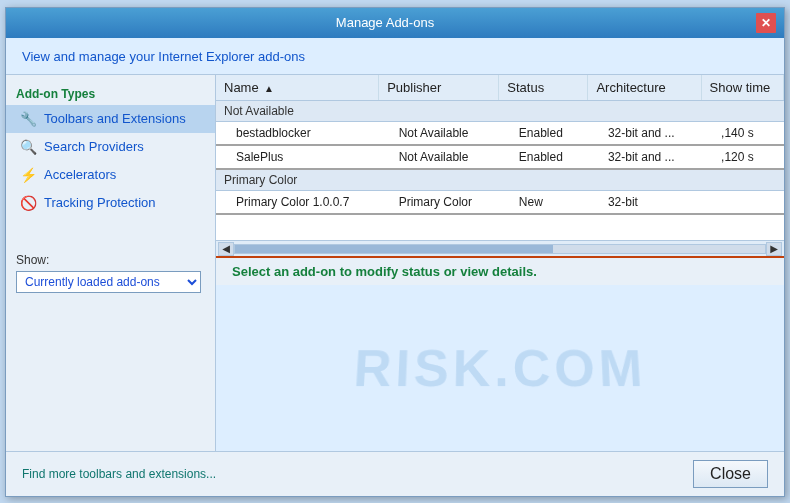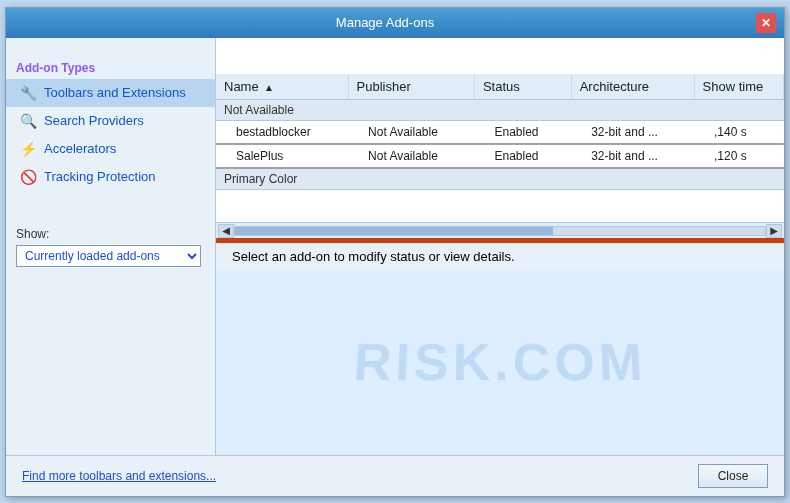--- a/index.html
+++ b/index.html
@@ -73,24 +73,23 @@
     .sidebar {
       width: 210px;
       background: #e8f0f8;
       border-right: 1px solid #b0c8e0;
       padding: 8px 0;
       flex-shrink: 0;
     }
 
     .sidebar-section-label {
       padding: 4px 10px;
-      color: #8b5cf6;
+      color: #15803d;
       font-size: 12px;
       font-weight: bold;
-      margin-top: 11px;
     }
 
     .sidebar-item {
       display: flex;
       align-items: center;
       padding: 5px 10px 5px 14px;
       cursor: pointer;
       color: #1155cc;
       gap: 6px;
     }
@@ -138,21 +137,20 @@
     }
 
     .table-container {
       flex: 1;
       overflow: auto;
     }
 
     table {
       width: 100%;
       border-collapse: collapse;
-      margin-top: 36px;
     }
 
     thead th {
       background: #e0ecf8;
       border-bottom: 1px solid #b0c8e0;
       border-right: 1px solid #c8dcea;
       padding: 5px 8px;
       text-align: left;
       font-weight: normal;
       color: #222;
@@ -216,24 +214,25 @@
       display: flex;
       align-items: center;
       justify-content: center;
       cursor: pointer;
       font-size: 10px;
       color: #333;
     }
 
     .status-bar {
       padding: 6px 16px;
-      color: #000000;
+      color: #15803d;
       font-size: 12px;
       background: #e8f0f8;
-      border-top: 5px solid #c2410c;
+      border-top: 2px solid #c2410c;
+      font-weight: bold;
     }
 
     .watermark-area {
       flex: 1;
       background: #ddeeff;
       display: flex;
       align-items: center;
       justify-content: center;
       position: relative;
       overflow: hidden;
@@ -258,50 +257,52 @@
       align-items: center;
     }
 
     .bottom-links {
       display: flex;
       flex-direction: column;
       gap: 2px;
     }
 
     .bottom-link {
-      color: #1d4ed8;
+      color: #0f766e;
       font-size: 12px;
       cursor: pointer;
-      text-decoration: underline;
     }
 
     .close-button {
       padding: 4px 16px;
       background: linear-gradient(to bottom, #f4f8fc, #dce8f4);
       border: 1px solid #7a9cbf;
       color: #222;
-      font-size: 12px;
+      font-size: 16px;
       cursor: pointer;
       min-width: 70px;
     }
 
     .icon-gear { color: #e07820; }
     .icon-accel { color: #1155cc; }
     .icon-track { color: #cc2222; }
   </style>
 </head>
 <body>
 
 <div class="dialog">
 
   <div class="title-bar">
     <span class="title-bar-title">Manage Add-ons</span>
     <button class="close-btn">✕</button>
   </div>
 
+  <div class="header-banner">
+    <span>View and manage your Internet Explorer add-ons</span>
+  </div>
 
   <div class="content-area">
 
     <div class="sidebar">
       <div class="sidebar-section-label">Add-on Types</div>
 
       <div class="sidebar-item active">
         <span class="sidebar-item-icon icon-gear">🔧</span>
         <span>Toolbars and Extensions</span>
       </div>
@@ -366,20 +367,27 @@
               <tr class="data-row">
                 <td>SalePlus</td>
                 <td>Not Available</td>
                 <td>Enabled</td>
                 <td>32-bit and ...</td>
                 <td>,120 s</td>
               </tr>
               <tr class="group-header">
                 <td colspan="5">Primary Color</td>
               </tr>
+              <tr class="data-row">
+                <td>Primary Color 1.0.0.7</td>
+                <td>Primary Color</td>
+                <td>New</td>
+                <td>32-bit</td>
+                <td></td>
+              </tr>
             </tbody>
         </table>
       </div>
 
       <div class="scrollbar-row">
         <div class="h-scroll-left">◀</div>
         <div class="h-scroll-track">
           <div class="h-scroll-thumb"></div>
         </div>
         <div class="h-scroll-right">▶</div>

